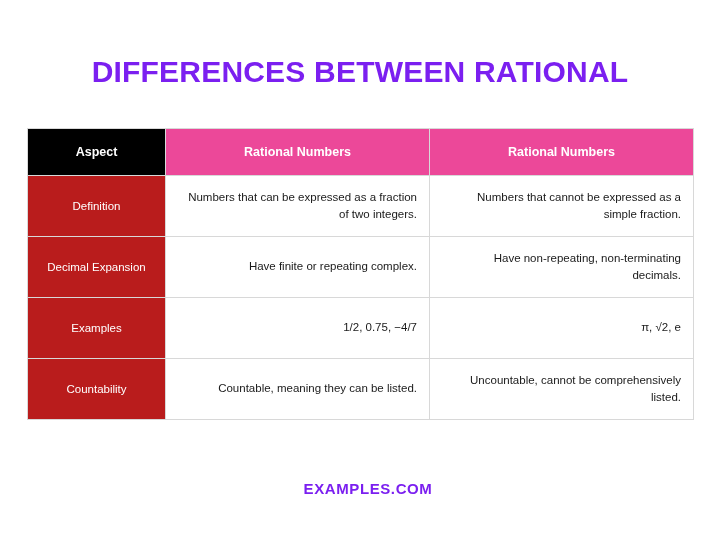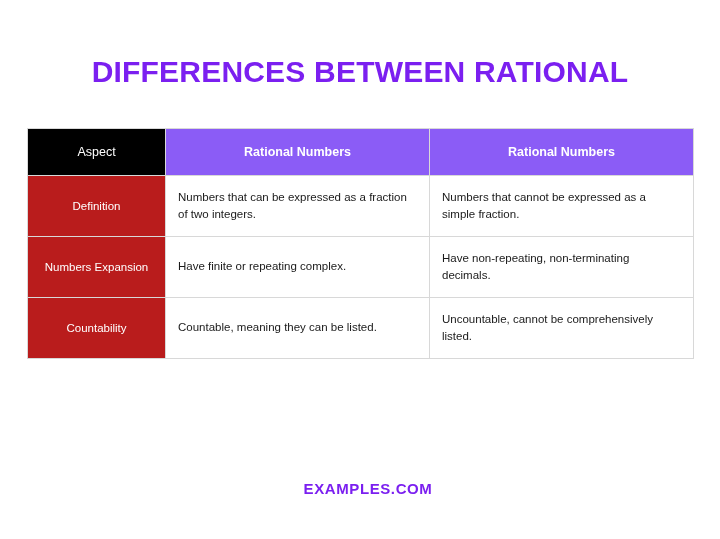--- a/index.html
+++ b/index.html
@@ -51,48 +51,48 @@
   table.cmp col.c3 { width: 264px; }
 
   table.cmp th, table.cmp td {
     border: 1px solid #d8d8d8;
     vertical-align: middle;
   }
   .head-aspect {
     background: #000000;
     color: #ffffff;
     font-size: 12.5px;
-    font-weight: normal;
+    font-weight: bold;
     text-align: center;
     height: 44px;
     border: 1px solid #000000;
   }
   .head-col {
-    background: #8b5cf6;
+    background: #ec4899;
     color: #ffffff;
     font-size: 12.5px;
     font-weight: bold;
     text-align: center;
     height: 44px;
     border: 1px solid #7B1FF0;
   }
   .row-label {
     background: #b91c1c;
     color: #ffffff;
     font-size: 11.5px;
     text-align: center;
     height: 46px;
     border: 1px solid #000000;
     padding: 4px 6px;
   }
   .cell {
     background: #ffffff;
     color: #1a1a1a;
     font-size: 11.5px;
-    text-align: left;
+    text-align: right;
     line-height: 1.45;
     padding: 7px 12px;
     height: 46px;
   }
   .footer {
     position: absolute;
     left: 16px;
     right: 0;
     bottom: 42px;
     text-align: center;
@@ -125,23 +125,28 @@
           <th class="head-col">Rational Numbers</th>
         </tr>
       </thead>
       <tbody>
         <tr>
           <td class="row-label">Definition</td>
           <td class="cell">Numbers that can be expressed as a fraction of two integers.</td>
           <td class="cell">Numbers that cannot be expressed as a simple fraction.</td>
         </tr>
         <tr>
-          <td class="row-label">Numbers Expansion</td>
+          <td class="row-label">Decimal Expansion</td>
           <td class="cell">Have finite or repeating complex.</td>
           <td class="cell">Have non-repeating, non-terminating decimals.</td>
+        </tr>
+        <tr>
+          <td class="row-label">Examples</td>
+          <td class="cell">1/2, 0.75, −4/7</td>
+          <td class="cell">π, √2, e</td>
         </tr>
         <tr>
           <td class="row-label">Countability</td>
           <td class="cell">Countable, meaning they can be listed.</td>
           <td class="cell">Uncountable, cannot be comprehensively listed.</td>
         </tr>
       </tbody>
     </table>
   </div>
 

